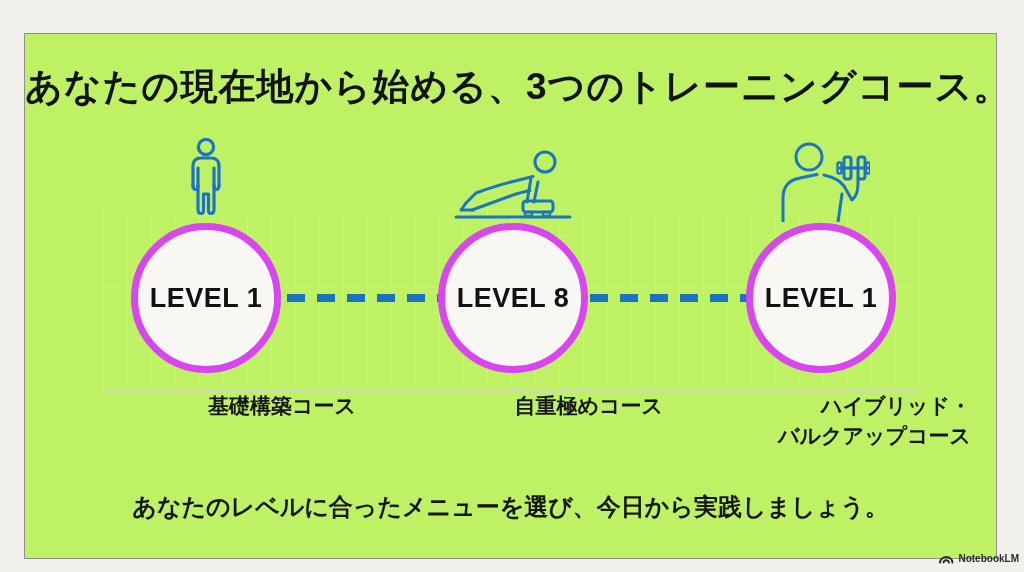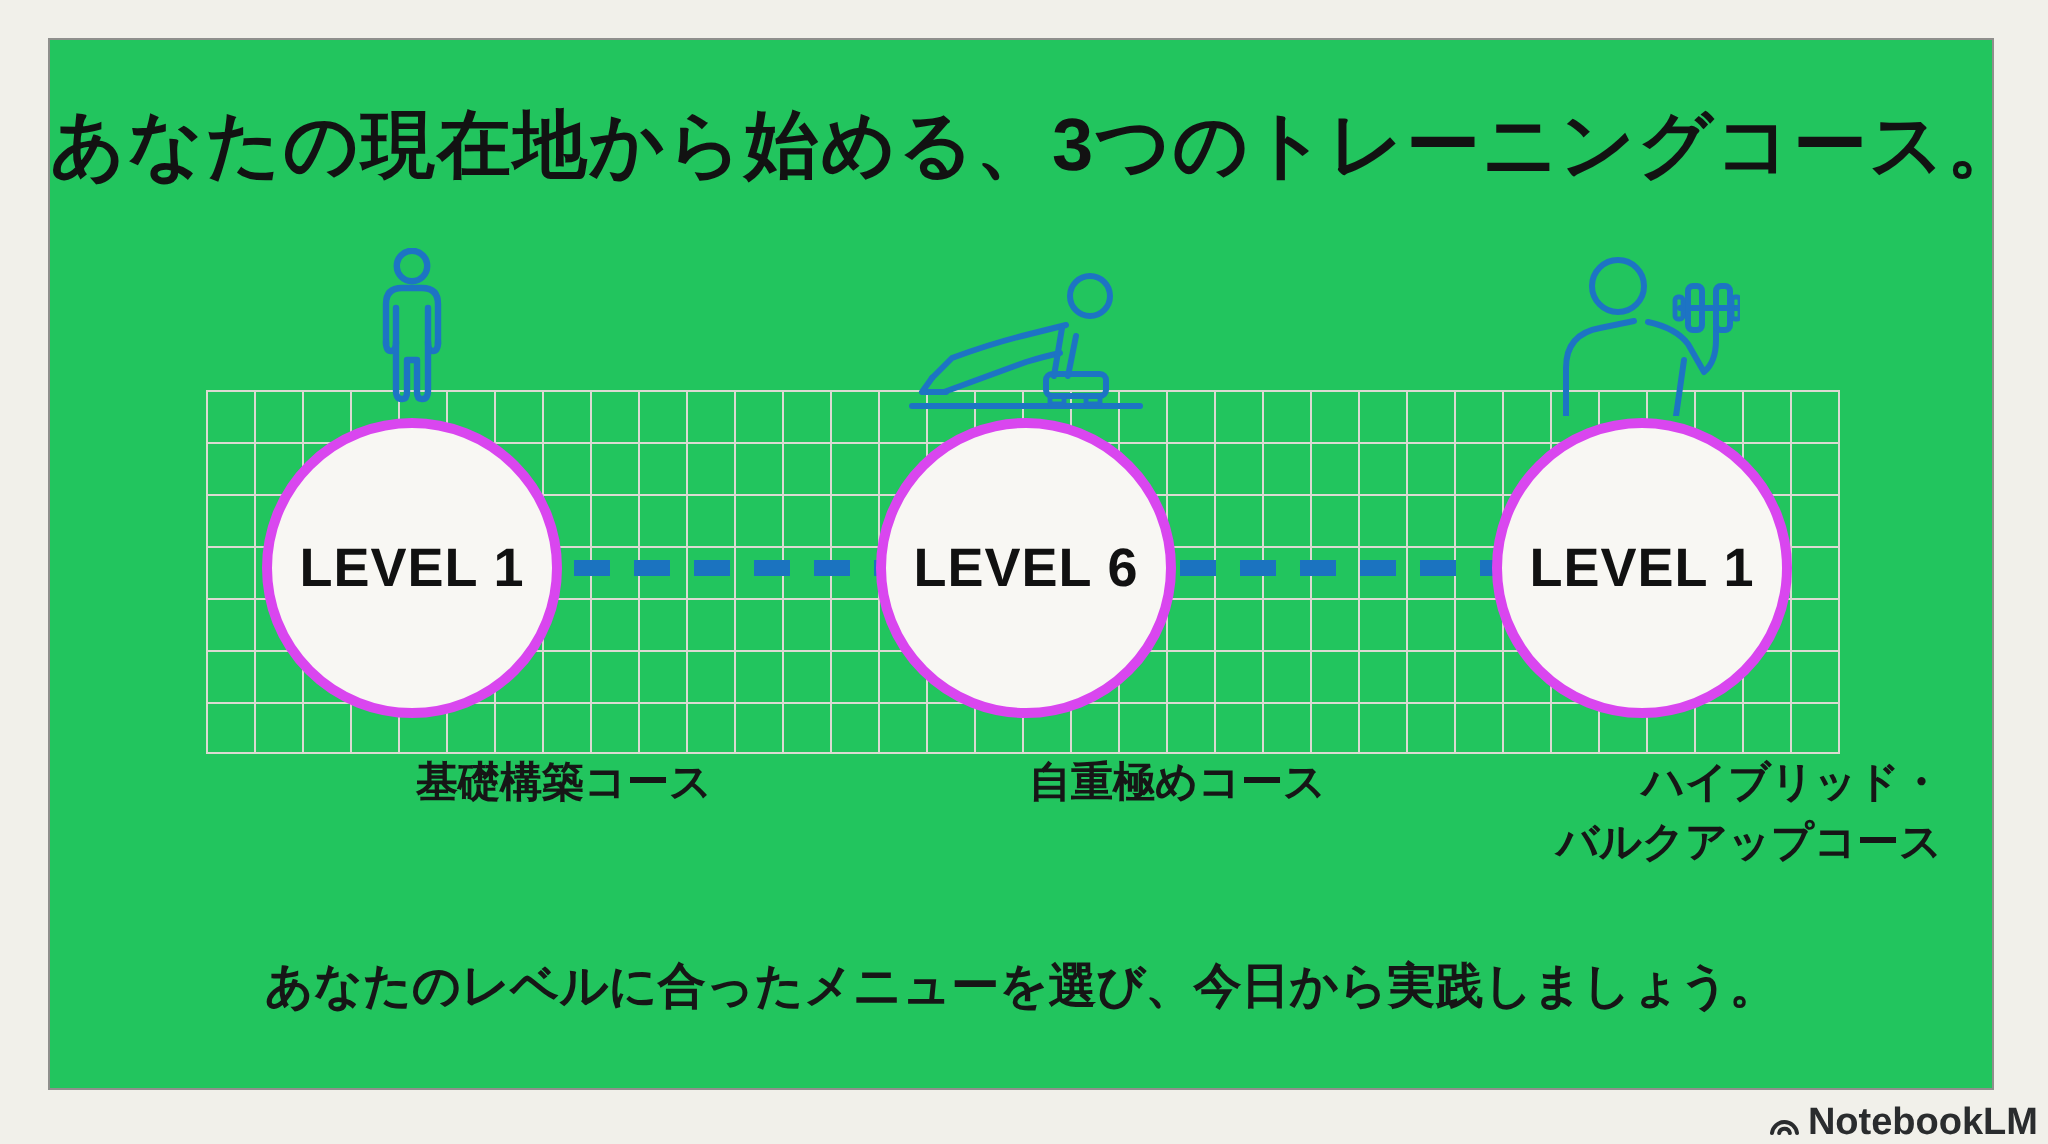--- a/index.html
+++ b/index.html
@@ -4,22 +4,22 @@
 <style>
   html,body{margin:0;padding:0;}
   body{
     width:1024px;height:572px;
     background:#f1f0ea;
     position:relative;overflow:hidden;
     font-family:"Liberation Sans","DejaVu Sans",sans-serif;
     -webkit-font-smoothing:antialiased;
   }
   .slide{
-    position:absolute;left:24px;top:19px;width:973px;height:526px;
-    background:#22c55e;
+    position:absolute;left:24px;top:33px;width:973px;height:526px;
+    background:#bef264;
     border:1.5px solid #8f8f8d;
     box-sizing:border-box;
   }
   .title{
     position:absolute;left:0;right:0;top:28px;
     text-align:center;
     font-size:37px;font-weight:800;color:#121212;
     letter-spacing:1px;white-space:nowrap;
   }
   .grid{
@@ -34,21 +34,21 @@
   }
   .connector{
     position:absolute;top:260px;height:8px;
     background:repeating-linear-gradient(90deg,#1b73c0 0 18px,transparent 18px 30px);
   }
   .connector.c1{left:262px;width:152px;}
   .connector.c2{left:565px;width:157px;}
   .node{
     position:absolute;top:189px;width:150px;height:150px;
     border-radius:50%;
-    border:5px solid #d946ef;
+    border:7px solid #d946ef;
     background:#f8f7f3;
     box-sizing:border-box;
     display:flex;align-items:center;justify-content:center;text-align:center;
   }
   .node.n1{left:106px;} .node.n2{left:413px;} .node.n3{left:721px;}
   .badge{
     font-size:27px;font-weight:800;color:#111;letter-spacing:.5px;white-space:nowrap;
   }
   .figure{position:absolute;}
   .figure svg{display:block;}
@@ -64,21 +64,21 @@
   }
   .course.l1{left:31px;} .course.l2{left:338px;} .course.l3{left:646px;}
   .footer{
     position:absolute;left:0;right:0;top:457px;
     text-align:center;
     font-size:24px;font-weight:800;color:#161616;white-space:nowrap;
   }
   .watermark{
     position:absolute;right:5px;top:551px;
     display:flex;align-items:center;gap:4px;
-    font-size:19px;font-weight:600;color:#2a2c2e;
+    font-size:10px;font-weight:600;color:#2a2c2e;
   }
   .watermark svg{display:block;}
 </style>
 </head>
 <body>
 
 <div class="slide">
 
   <div class="title">あなたの現在地から始める、3つのトレーニングコース。</div>
 
@@ -123,21 +123,21 @@
       <rect class="stroke" x="86" y="19" width="7" height="22" rx="2.5" stroke-width="3"></rect>
       <rect class="stroke" x="65.5" y="24.5" width="4" height="11" rx="1.5" stroke-width="2.4"></rect>
       <rect class="stroke" x="94" y="24.5" width="4" height="11" rx="1.5" stroke-width="2.4"></rect>
     </svg>
   </div>
 
   <div class="node n1">
     <span class="badge">LEVEL 1</span>
   </div>
   <div class="node n2">
-    <span class="badge">LEVEL 6</span>
+    <span class="badge">LEVEL 8</span>
   </div>
   <div class="node n3">
     <span class="badge">LEVEL 1</span>
   </div>
 
   <div class="course l1">基礎構築コース</div>
   <div class="course l2">自重極めコース</div>
   <div class="course l3">ハイブリッド・
 バルクアップコース</div>
 

